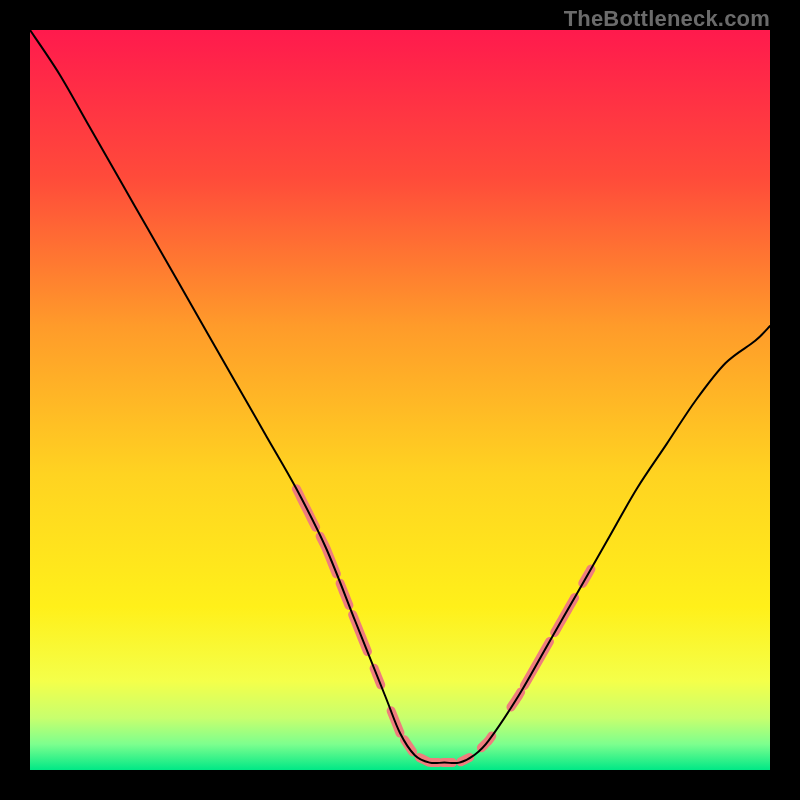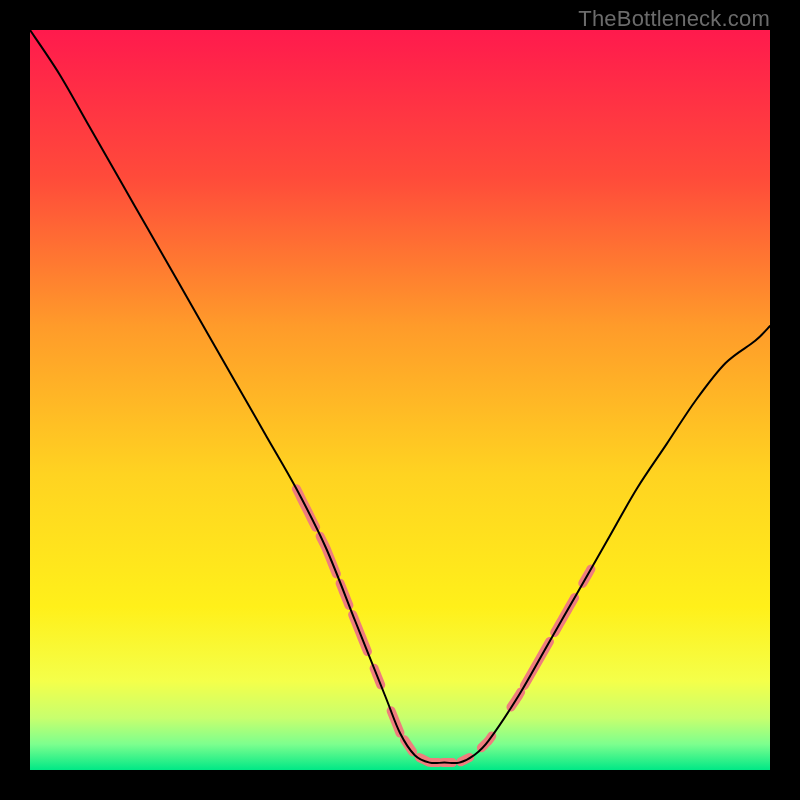--- a/index.html
+++ b/index.html
@@ -24,21 +24,21 @@
     width: 740px;
     height: 740px;
     overflow: hidden;
   }
   .watermark {
     position: absolute;
     top: 6px;
     right: 30px;
     color: #6b6b6b;
     font-size: 22px;
-    font-weight: 400;
+    font-weight: 700;
     letter-spacing: 0.2px;
   }
   svg { display: block; }
 </style>
 </head>
 <body>
 
 <div class="frame">
   <div class="watermark">TheBottleneck.com</div>
   <div class="plot-area">

